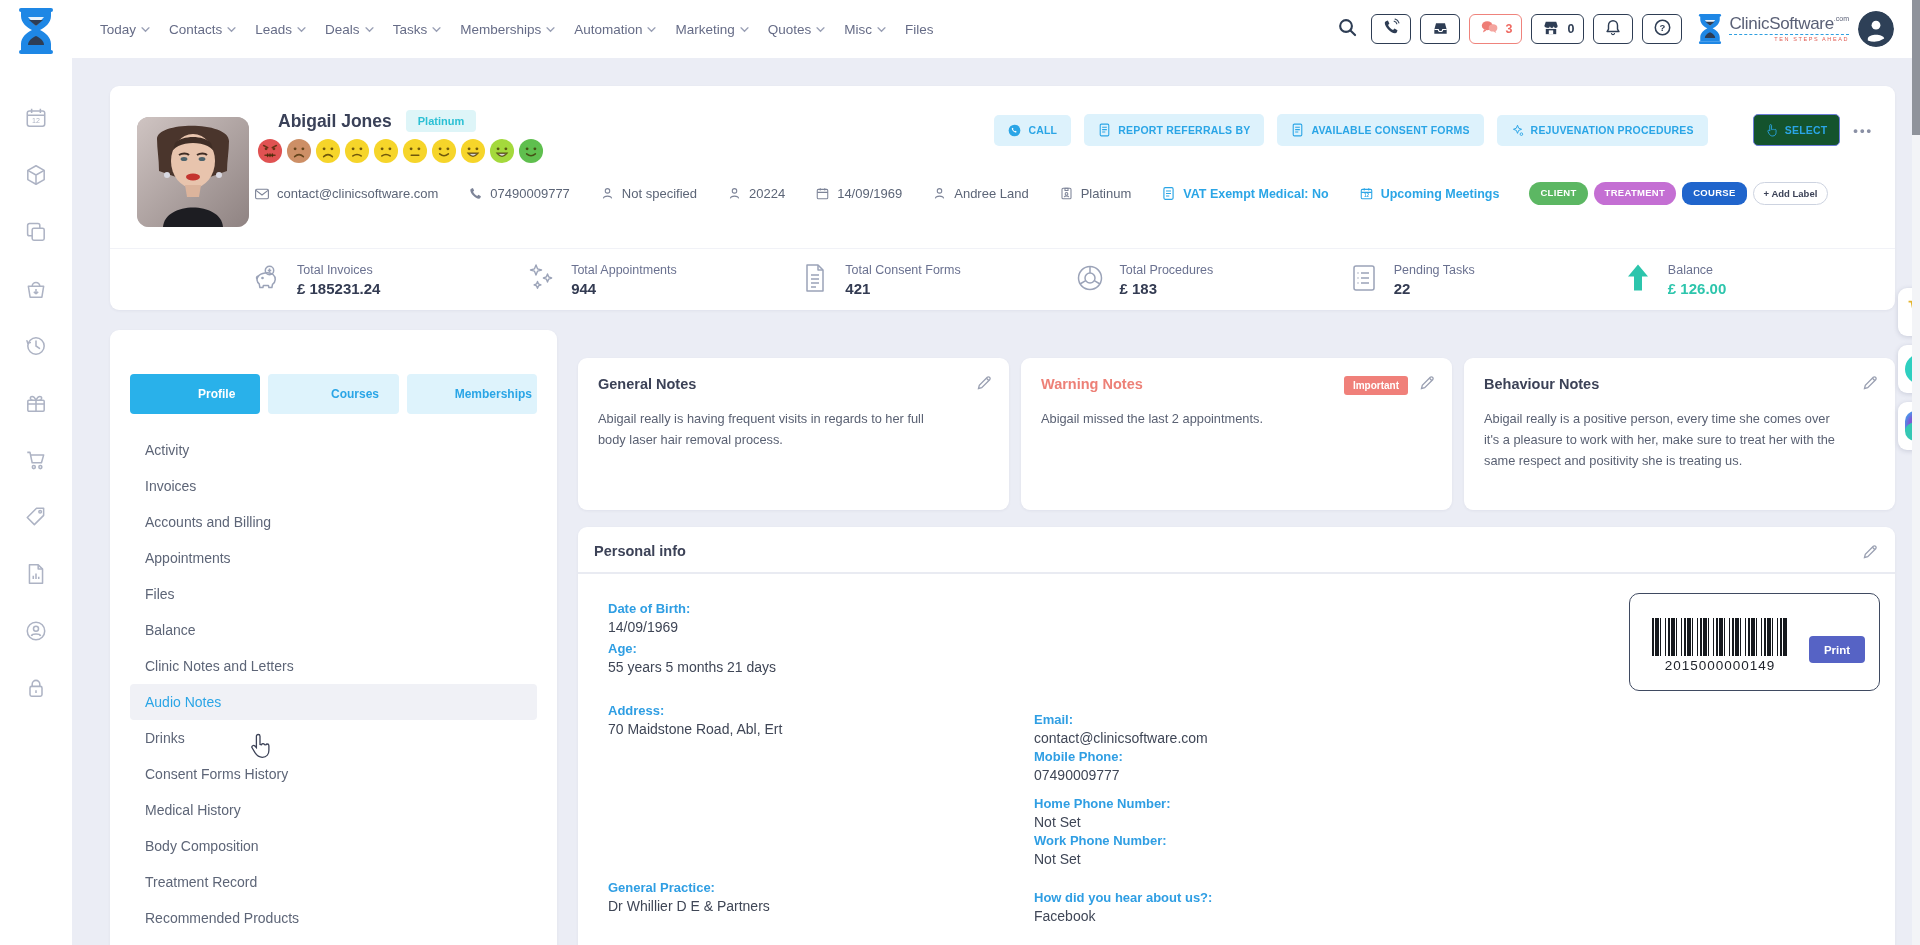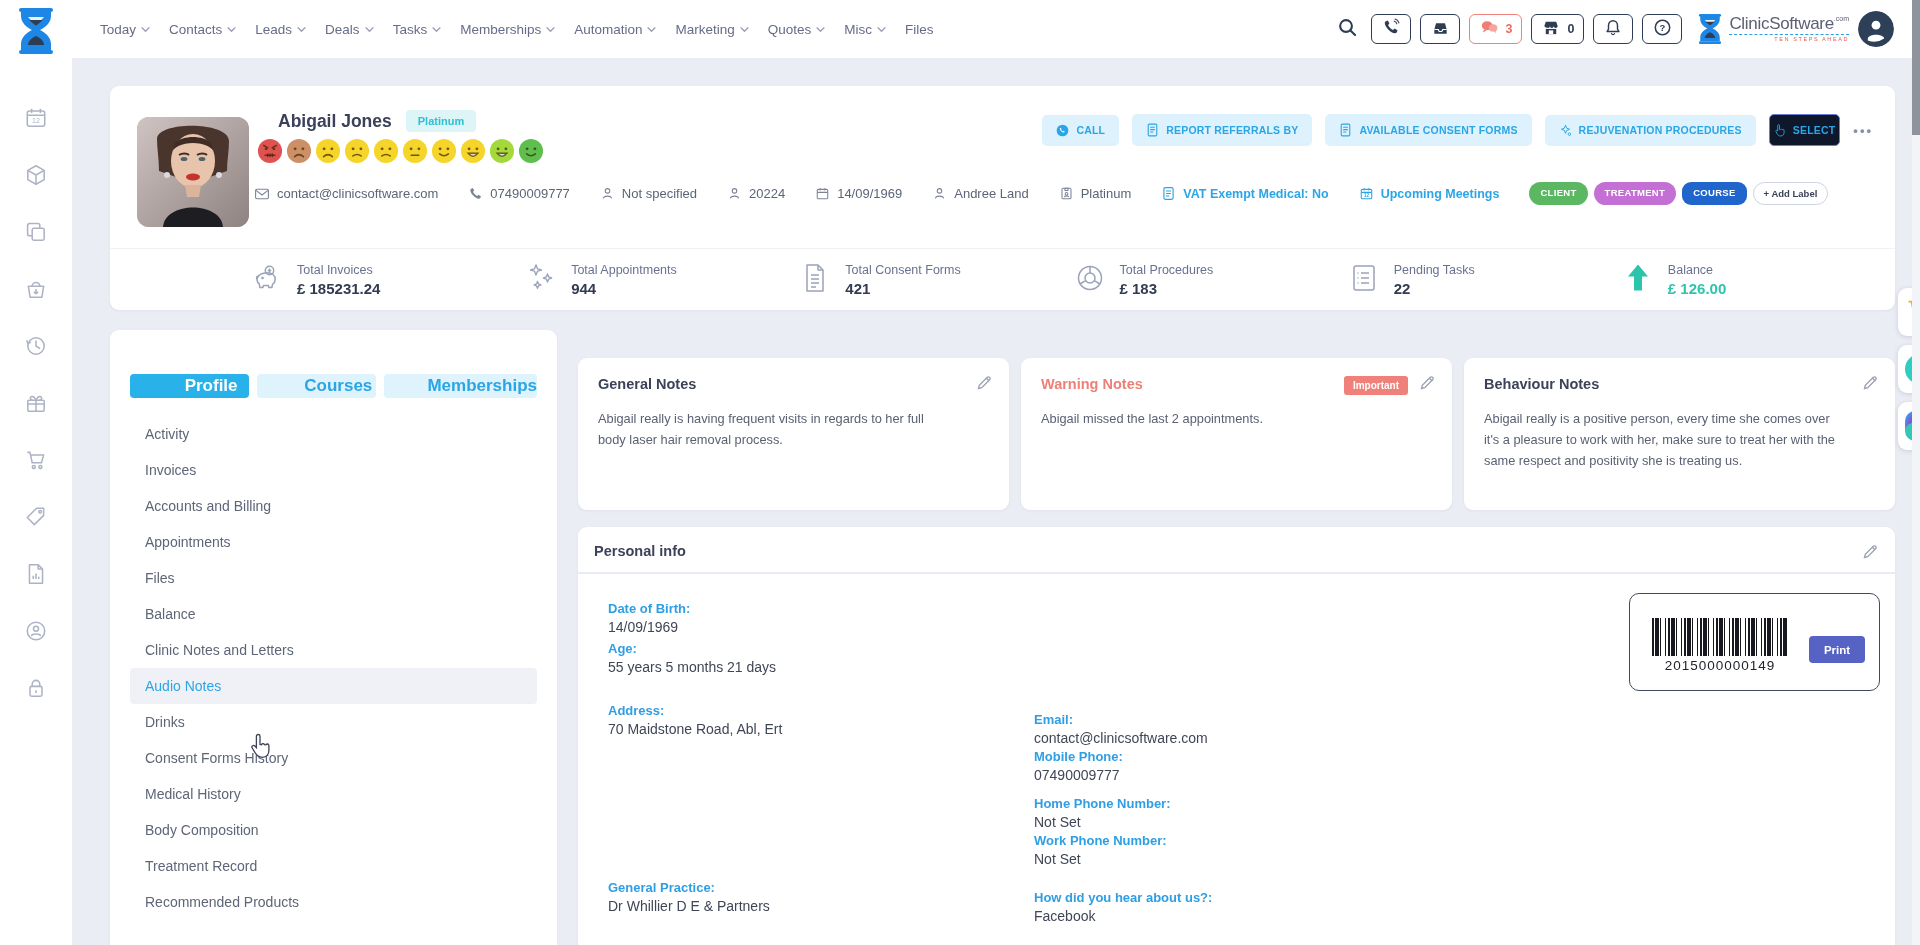--- a/index.html
+++ b/index.html
@@ -43,32 +43,32 @@
   .mood-row{position:absolute;left:147px;top:52px;display:flex;gap:3px;}
   .mood{cursor:pointer;}
   .contact-row{position:absolute;left:144px;top:96px;display:flex;align-items:center;gap:30px;white-space:nowrap;}
   .c-item{display:flex;align-items:center;gap:7px;font-size:13px;color:#5c6577;cursor:pointer;}
   .c-item.link{color:#2aa5e6;font-weight:600;font-size:12.5px;}
   .pill-row{display:flex;gap:6px;}
   .pill{color:#fff;font-size:9.5px;font-weight:bold;letter-spacing:.3px;padding:5px 11px;border-radius:999px;cursor:pointer;}
   .add-label{background:#fff;border:1px solid #cdd3e0;color:#3c4257;font-size:9.5px;font-weight:bold;padding:5px 10px;border-radius:999px;cursor:pointer;}
   .actions-row{position:absolute;right:22px;top:28px;display:flex;align-items:center;gap:13px;justify-content:center;}
   .act-btn{background:#ddf2fc;color:#2aa5e6;border:none;font-size:10.5px;font-weight:bold;letter-spacing:.2px;padding:9px 14px;border-radius:5px;display:flex;align-items:center;gap:7px;cursor:pointer;font-family:inherit;}
-  .act-btn.outline{background:#0f172a;border:1.4px solid #6b7cd8;padding:8px 4px;}
+  .act-btn.outline{background:#14532d;border:1.4px solid #6b7cd8;padding:8px 12px;margin-left:32px;}
   .more-btn{color:#8a90a5;font-size:13px;letter-spacing:2px;cursor:pointer;font-weight:bold;}
   .stats-row{position:absolute;left:0;right:0;bottom:0;height:62px;border-top:1px solid #f1f2f7;display:flex;align-items:center;padding-left:140px;}
   .stat{flex:1;display:flex;align-items:center;gap:13px;}
   .stat-label{font-size:12.5px;color:#6a7190;margin-bottom:3px;}
   .stat-value{font-size:15px;font-weight:bold;color:#333b52;}
   .stat-value.accent{color:#2cc5ac;}
 
   
   .left-card{left:38px;top:272px;width:447px;height:700px;padding:44px 20px 0;}
   .tabs{display:flex;gap:8px;}
-  .tab{flex:1;height:24px;border-radius:4px;background:#def3fc;color:#2aa5e6;font-size:17px;font-weight:bold;display:flex;align-items:center;justify-content:center;cursor:pointer;padding-left:43px;}
+  .tab{flex:1;height:40px;border-radius:4px;background:#def3fc;color:#2aa5e6;font-size:12px;font-weight:bold;display:flex;align-items:center;justify-content:center;cursor:pointer;padding-left:43px;}
   .tab.active{background:#29b1ea;color:#fff;}
   .side-menu{margin-top:18px;}
   .menu-item{height:36px;display:flex;align-items:center;padding:0 15px;font-size:14px;color:#5d6577;cursor:pointer;border-radius:4px;}
   .menu-item.active{background:#f0f1f6;color:#2aa5e6;}
 
   
   .notes-row{position:absolute;left:506px;top:300px;width:1317px;display:flex;gap:12px;}
   .note-card{position:relative;flex:1;height:152px;background:#fff;border-radius:9px;box-shadow:0 1px 3px rgba(44,58,92,.06);padding:18px 20px;}
   .note-title{font-size:14.5px;font-weight:bold;color:#3c4257;}
   .note-title.warn{color:#ed8077;}

